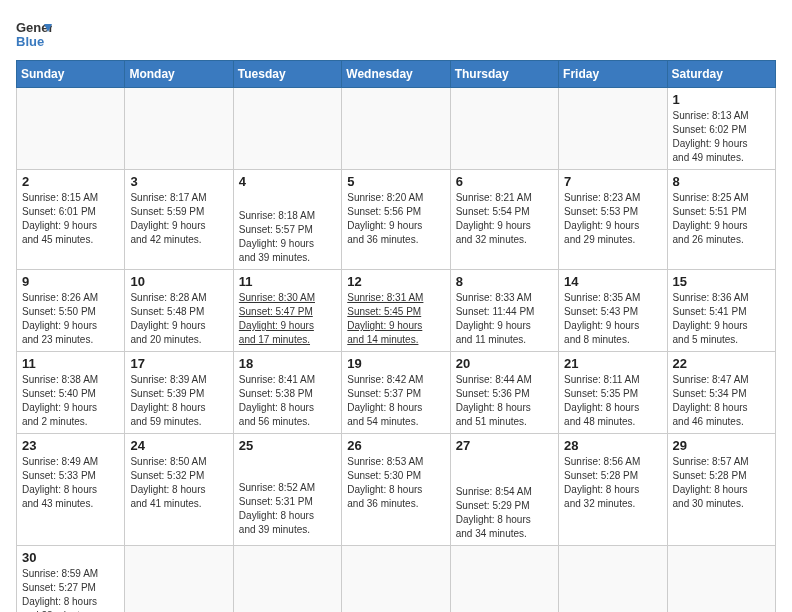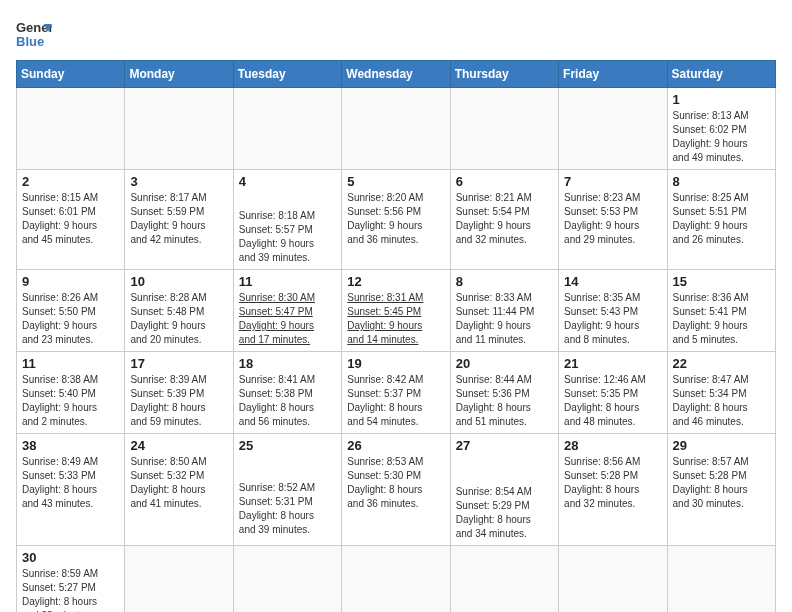--- a/index.html
+++ b/index.html
@@ -257,36 +257,36 @@
         </td>
         <td>
           <span class="day-number">20</span>
           <div class="day-info" style="white-space: pre-line;">Sunrise: 8:44 AM
 Sunset: 5:36 PM
 Daylight: 8 hours
 and 51 minutes.</div>
         </td>
         <td>
           <span class="day-number">21</span>
-          <div class="day-info" style="white-space: pre-line;">Sunrise: 12:46 AM
+          <div class="day-info" style="white-space: pre-line;">Sunrise: 8:11 AM
 Sunset: 5:35 PM
 Daylight: 8 hours
 and 48 minutes.</div>
         </td>
         <td>
           <span class="day-number">22</span>
           <div class="day-info" style="white-space: pre-line;">Sunrise: 8:47 AM
 Sunset: 5:34 PM
 Daylight: 8 hours
 and 46 minutes.</div>
         </td>
       </tr>
       <tr>
         <td>
-          <span class="day-number">38</span>
+          <span class="day-number">23</span>
           <div class="day-info" style="white-space: pre-line;">Sunrise: 8:49 AM
 Sunset: 5:33 PM
 Daylight: 8 hours
 and 43 minutes.</div>
         </td>
         <td>
           <span class="day-number">24</span>
           <div class="day-info" style="white-space: pre-line;">Sunrise: 8:50 AM
 Sunset: 5:32 PM
 Daylight: 8 hours

